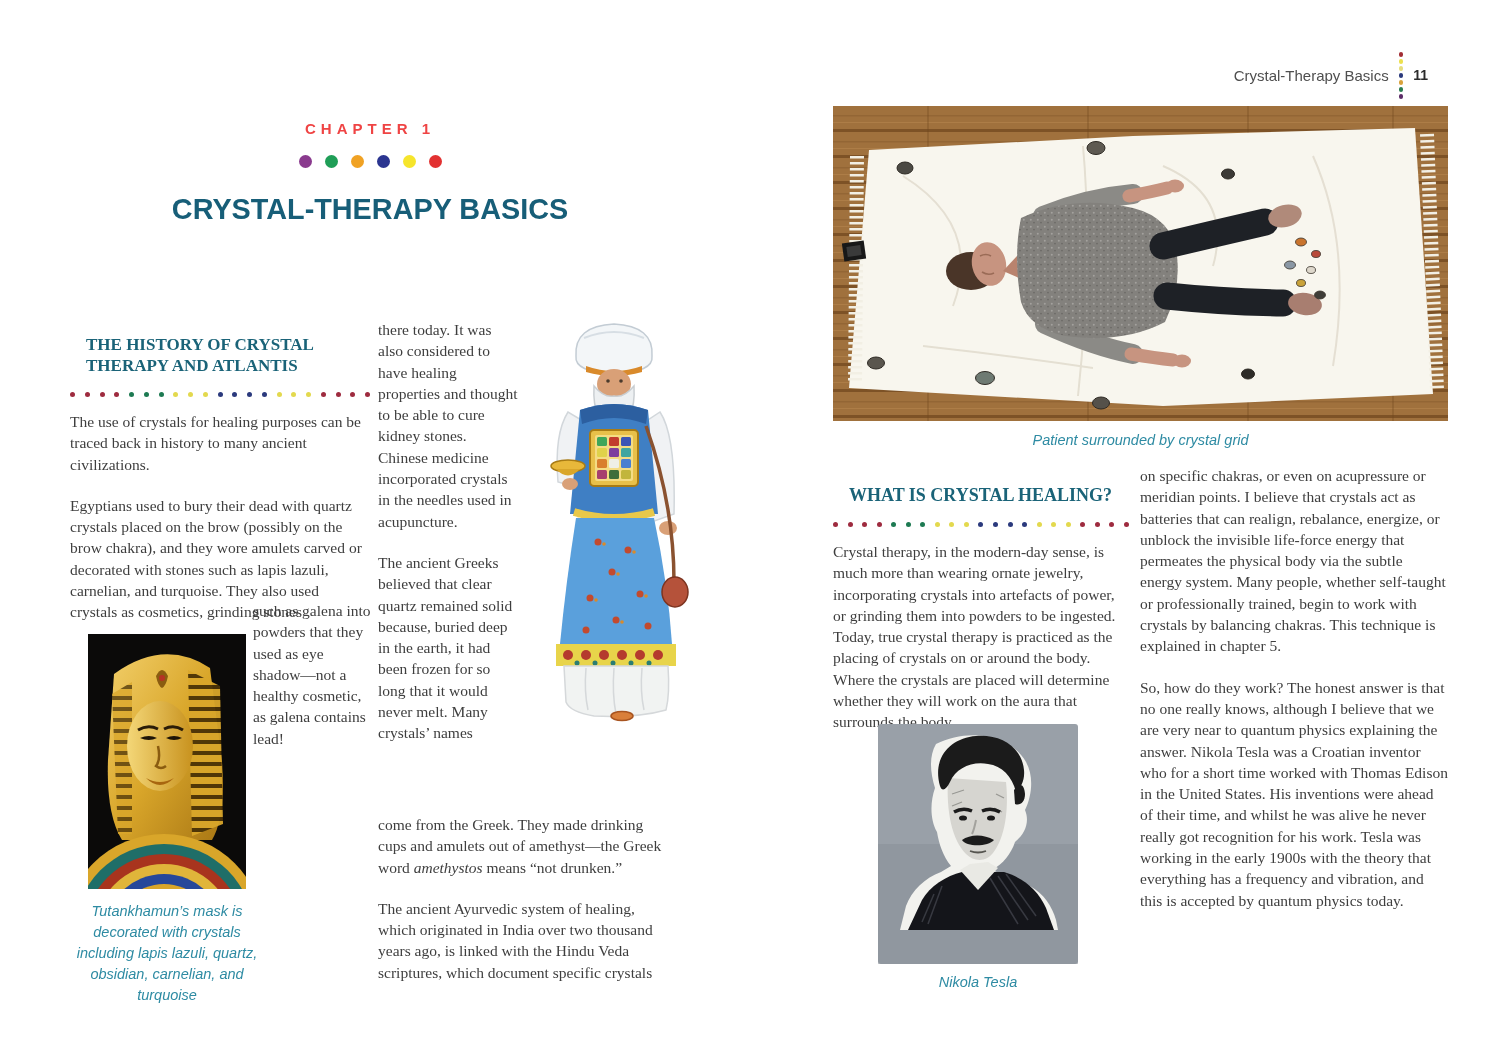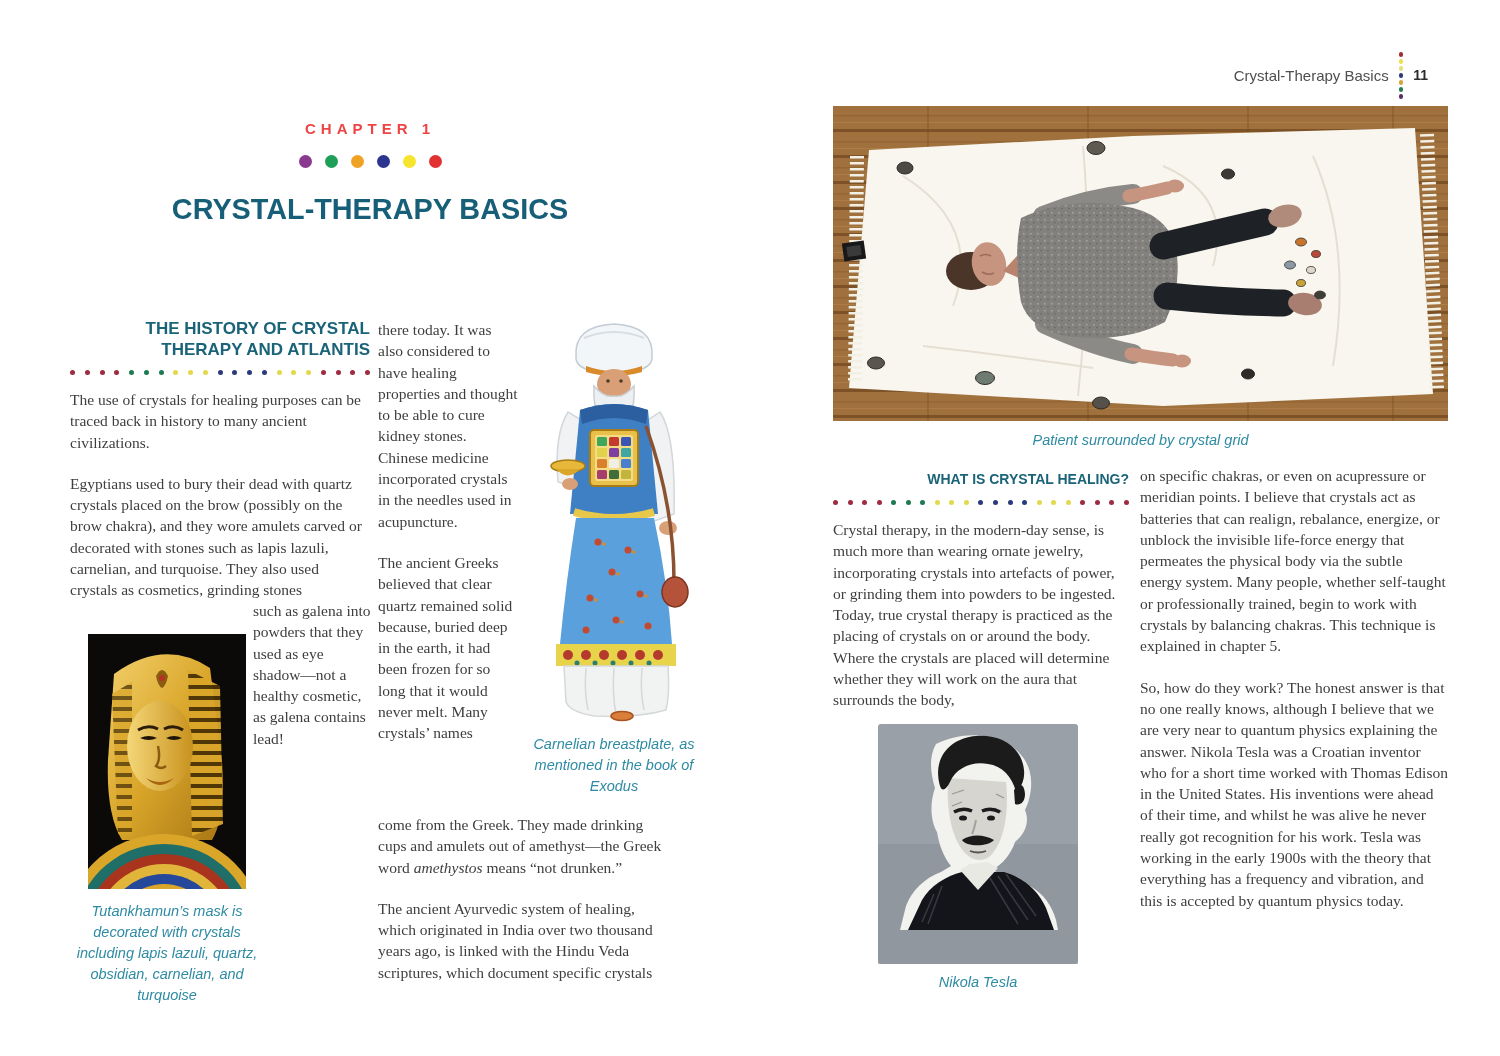--- a/index.html
+++ b/index.html
@@ -7,22 +7,22 @@
           font-family:"Liberation Serif", serif;color:#3d3d3d;}
   .page{position:absolute;top:8px;height:1056px;}
   .page-left{left:0;width:750px;}
   .page-right{left:750px;width:750px;}
 
   
   .body-text{font-size:15.5px;line-height:21.3px;color:#3e3e3e;text-align:left;}
   .body-text p{margin:0 0 20px 0;}
   .caption{font-family:"Liberation Sans", sans-serif;font-style:italic;font-size:14.5px;
            line-height:21px;color:#2e8ba3;text-align:center;}
-  .sans-heading{font-family:Liberation Sans, sans-serif;font-weight:bold;color:#1a6378;
-                text-align:right;margin:0;}
+  .sans-heading{font-family:Liberation Serif, serif;font-weight:bold;color:#1a6378;
+                text-align:left;margin:16px;}
 
   
   .chapter-head{position:absolute;left:75px;top:112px;width:590px;text-align:center;}
   .chapter-label{font-family:"Liberation Sans", sans-serif;font-weight:bold;font-size:15px;
                  letter-spacing:5px;color:#ef4444;}
   .chapter-dots{display:flex;justify-content:center;gap:13px;margin-top:18px;}
   .chapter-dots .dot{width:13px;height:13px;}
   .chapter-title{font-family:"Liberation Sans", sans-serif;font-weight:bold;font-size:30px;
                  color:#175e78;margin-top:24px;transform:scaleX(0.96);transform-origin:center;
                  letter-spacing:0;}
@@ -46,21 +46,21 @@
   .running-header{position:absolute;top:44px;right:72px;display:flex;align-items:center;gap:10px;
                   font-family:"Liberation Sans", sans-serif;}
   .running-title{font-size:15px;color:#4f4f4f;}
   .dot-col{display:flex;flex-direction:column;gap:2.5px;}
   .dot-col .dot{width:4.5px;height:4.5px;}
   .page-number{font-size:14px;font-weight:bold;color:#2b2b2b;}
 
   .photo-figure{position:absolute;left:83px;top:98px;width:615px;}
   .photo-figure .caption{margin-top:9px;}
   .healing-block{position:absolute;left:83px;top:460px;width:296px;}
-  .healing-block h2{font-size:14px;line-height:22px;}
+  .healing-block h2{font-size:18px;line-height:22px;}
   .col2{position:absolute;left:390px;top:457px;width:308px;}
   .tesla-figure{position:absolute;left:128px;top:716px;width:200px;}
   .tesla-figure .caption{margin-top:8px;}
 
   .ital{font-style:italic;}
   svg{display:block;}
 </style>
 </head>
 <body>
 
@@ -255,21 +255,20 @@
         </g>
 
         <path d="M36,352 L140,352 Q142,380 138,396 Q110,404 66,402 Q42,398 38,388 Z" fill="#f1f3f2" stroke="#d5d8da" stroke-width="1.5"></path>
         <path d="M58,354 Q56,378 60,396 M86,354 Q84,380 88,400 M114,354 Q112,378 116,396" stroke="#d5d8da" stroke-width="1.5" fill="none"></path>
 
         <path d="M118,112 Q146,190 146,268" stroke="#8a5230" stroke-width="3.5" fill="none"></path>
         <ellipse cx="147" cy="278" rx="13" ry="15" fill="#b5523a" stroke="#7d3420" stroke-width="1.5"></ellipse>
 
         <ellipse cx="94" cy="402" rx="11" ry="4.5" fill="#d97f3a" stroke="#a85420" stroke-width="1.5"></ellipse>
       </svg>
-      <figcaption class="caption">Carnelian breastplate, as mentioned in the book of Exodus</figcaption>
     </figure>
   </section>
 
   <section class="page page-right">
 
     <header class="running-header">
       <span class="running-title">Crystal-Therapy Basics</span>
       <span class="dot-col">
           <span class="dot" style="background: rgb(162, 46, 53);"></span>
           <span class="dot" style="background: rgb(236, 224, 78);"></span>

